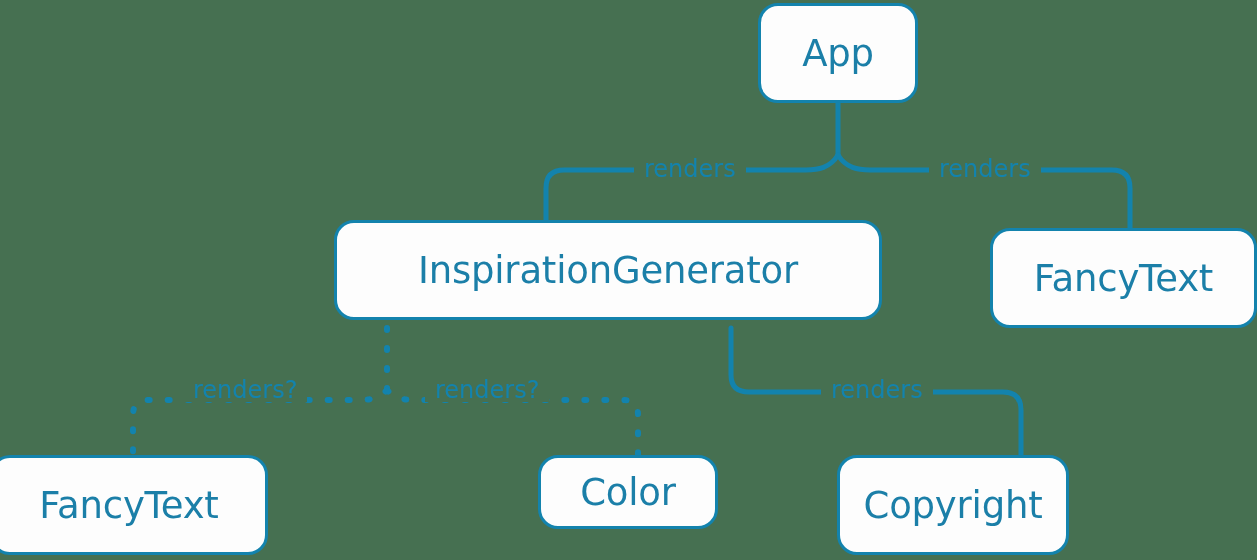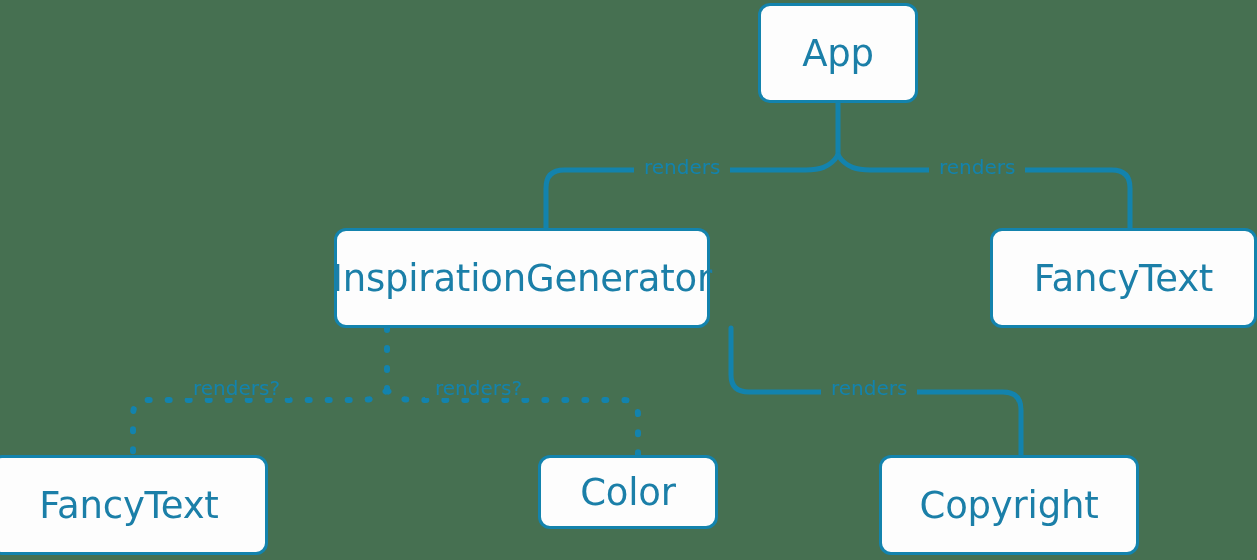--- a/index.html
+++ b/index.html
@@ -20,36 +20,36 @@
     left: 0;
     top: 0;
     width: 1257px;
     height: 560px;
     pointer-events: none;
   }
   .node {
     position: absolute;
     background: #fdfdfd;
     border: 3px solid #1383ad;
-    border-radius: 12px;
+    border-radius: 20px;
     box-sizing: border-box;
     display: flex;
     align-items: center;
     justify-content: center;
     color: #1b7fa8;
     font-size: 37px;
     letter-spacing: -0.2px;
     line-height: 1;
     white-space: nowrap;
     z-index: 2;
   }
   .edge-label {
     position: absolute;
     color: #1383ad;
-    font-size: 20px;
+    font-size: 24px;
     line-height: 1;
     white-space: nowrap;
     z-index: 3;
     background: #467051;
     padding: 0 10px;
   }
 </style>
 </head>
 <body>
 
@@ -69,37 +69,37 @@
 
     <path d="M 387 390 C 394 398, 404 400, 414 400 L 623 400 Q 638 400 638 415 L 638 458" fill="none" stroke="#1383ad" stroke-width="6" stroke-linecap="round" stroke-dasharray="2 18"></path>
 
     <path d="M 731 328 L 731 375 Q 731 392 749 392 L 1003 392 Q 1021 392 1021 410 L 1021 458" fill="none" stroke="#1383ad" stroke-width="5" stroke-linecap="round"></path>
   </svg>
 
   <div class="node" style="left:758px; top:3px; width:160px; height:100px;">
     <span>App</span>
   </div>
 
-  <div class="node" style="left:334px; top:228px; width:376px; height:100px;">
+  <div class="node" style="left:334px; top:220px; width:548px; height:100px;">
     <span>InspirationGenerator</span>
   </div>
 
   <div class="node" style="left:990px; top:228px; width:267px; height:100px;">
     <span>FancyText</span>
   </div>
 
   <div class="node" style="left:-10px; top:455px; width:278px; height:100px;">
     <span>FancyText</span>
   </div>
 
   <div class="node" style="left:538px; top:455px; width:180px; height:74px;">
     <span>Color</span>
   </div>
 
-  <div class="node" style="left:879px; top:455px; width:260px; height:100px;">
+  <div class="node" style="left:837px; top:455px; width:232px; height:100px;">
     <span>Copyright</span>
   </div>
 
   <div class="edge-label" style="left:634px; top:157px;">
     <span>renders</span>
   </div>
 
   <div class="edge-label" style="left:929px; top:157px;">
     <span>renders</span>
   </div>

